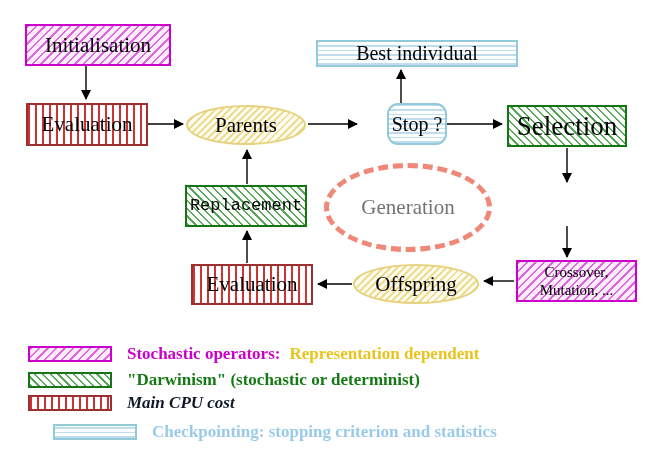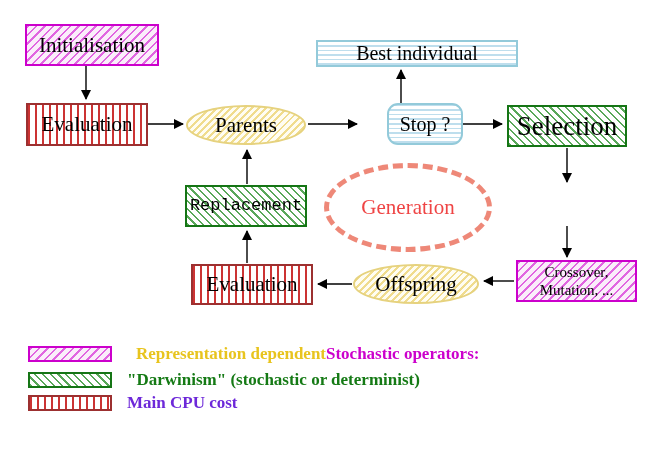--- a/index.html
+++ b/index.html
@@ -25,44 +25,44 @@
   .stripe-cyan{
     border:2px solid #93cada;
     background:repeating-linear-gradient(0deg,#bedeed 0 1.6px,#fff 1.6px 4.6px);
     margin-left:25px;
   }
   .hatch-yellow{
     border:2px solid #e6d27e;border-radius:50%;
     background:repeating-linear-gradient(135deg,#f0dc8e 0 2px,#fffdf2 2px 5px);
   }
   
-  #n-init{left:25px;top:24px;width:134px;height:42px;font-size:21px;}
+  #n-init{left:25px;top:24px;width:146px;height:42px;font-size:21px;}
   #n-eval-top{left:26px;top:103px;width:122px;height:43px;font-size:21px;}
   #n-parents{left:186px;top:105px;width:120px;height:40px;font-size:21px;}
   #n-best{left:291px;top:40px;width:202px;height:27px;font-size:20px;}
-  #n-stop{left:362px;top:103px;width:76px;height:42px;border-radius:11px;font-size:20px;}
+  #n-stop{left:362px;top:103px;width:60px;height:42px;border-radius:11px;font-size:20px;}
   #n-selection{left:507px;top:105px;width:120px;height:42px;font-size:27px;}
   #n-genitors{left:505px;top:185px;width:122px;height:40px;font-size:21px;}
   #n-crossover{left:516px;top:260px;width:121px;height:42px;font-size:15px;line-height:18px;flex-direction:column;}
   #n-offspring{left:353px;top:264px;width:126px;height:40px;font-size:21px;}
   #n-eval-bottom{left:191px;top:264px;width:122px;height:41px;font-size:21px;}
   #n-replacement{left:185px;top:185px;width:122px;height:42px;font-size:17px;font-family:Liberation Mono, monospace;}
   #n-generation{
     left:324px;top:163px;width:168px;height:89px;border:5px dashed #ee8878;border-radius:50%;
-    color:#ef4444;font-size:21px;background:transparent;
+    color:#737373;font-size:21px;background:transparent;
   }
   #arrows{position:absolute;left:0;top:0;pointer-events:none;}
   
   .legend-row{position:absolute;left:28px;display:flex;align-items:center;height:16px;}
   .swatch{width:80px;height:12px;box-sizing:content-box;margin-right:15px;}
   .legend-text{font-size:17px;font-weight:bold;white-space:nowrap;}
   .lt-magenta{color:#cc00cc;}
   .lt-gold{color:#e8c41e;margin-left:9px;}
   .lt-green{color:#157a15;}
-  .lt-red{color:#6d28d9;}
+  .lt-red{color:#0f172a;font-style:italic;}
   .lt-cyan{color:#99cbe8;}
   #legend-row-0{top:346px;}
   #legend-row-1{top:372px;}
   #legend-row-2{top:395px;}
   #legend-row-3{top:424px;}
 </style>
 </head>
 <body>
 
 <div id="canvas">
@@ -109,28 +109,32 @@
   </div>
 
   <div id="n-eval-bottom" class="node stripe-red">Evaluation</div>
 
   <div id="n-replacement" class="node hatch-green">Replacement</div>
 
   <div id="n-generation" class="node">Generation</div>
 
   <div id="legend-row-0" class="legend-row">
     <div class="swatch hatch-magenta"></div>
+    <span class="legend-text lt-magenta">Stochastic operators:</span>
     <span class="legend-text lt-gold">Representation dependent</span>
-    <span class="legend-text lt-magenta">Stochastic operators:</span>
   </div>
 
   <div id="legend-row-1" class="legend-row">
     <div class="swatch hatch-green"></div>
     <span class="legend-text lt-green">"Darwinism" (stochastic or determinist)</span>
   </div>
 
   <div id="legend-row-2" class="legend-row">
     <div class="swatch stripe-red"></div>
     <span class="legend-text lt-red">Main CPU cost</span>
   </div>
 
+  <div id="legend-row-3" class="legend-row">
+    <div class="swatch stripe-cyan"></div>
+    <span class="legend-text lt-cyan">Checkpointing: stopping criterion and statistics</span>
+  </div>
 
 </div>
 
 </body></html>

